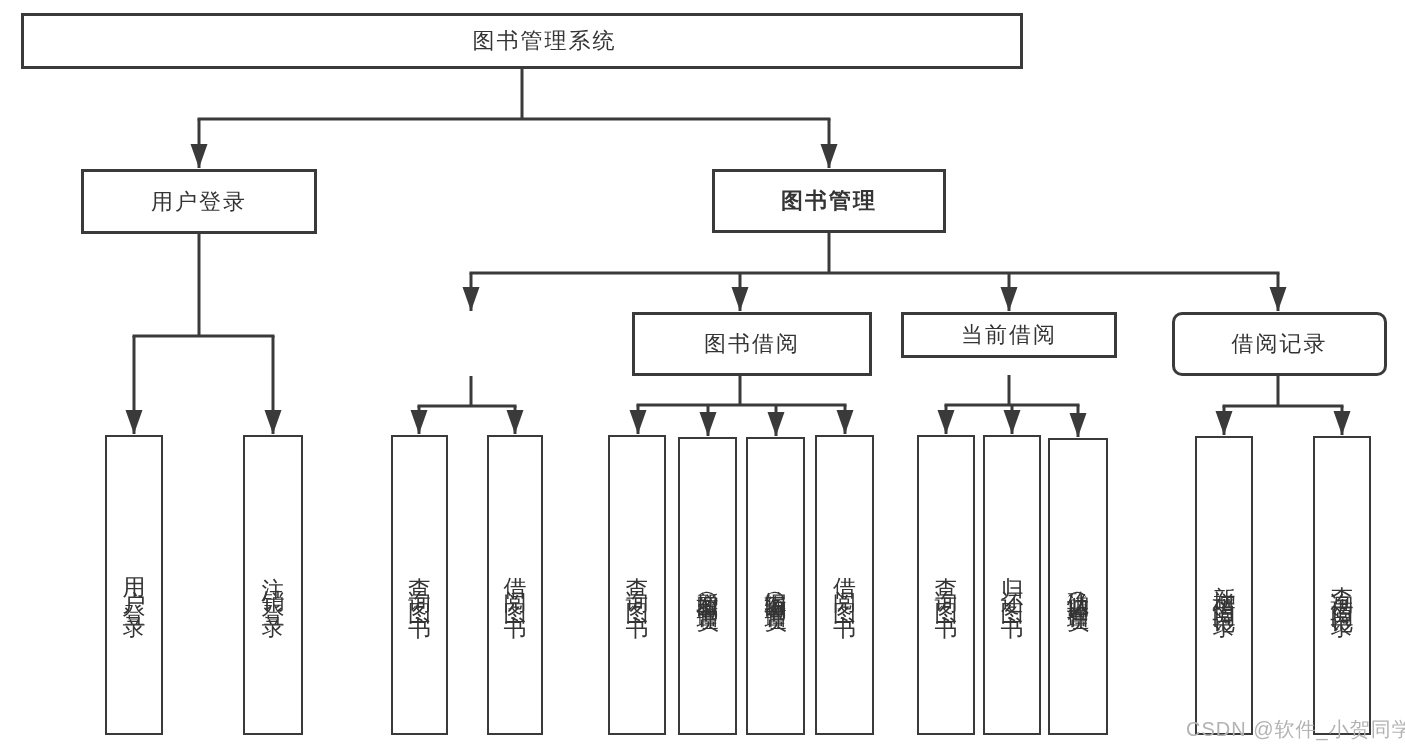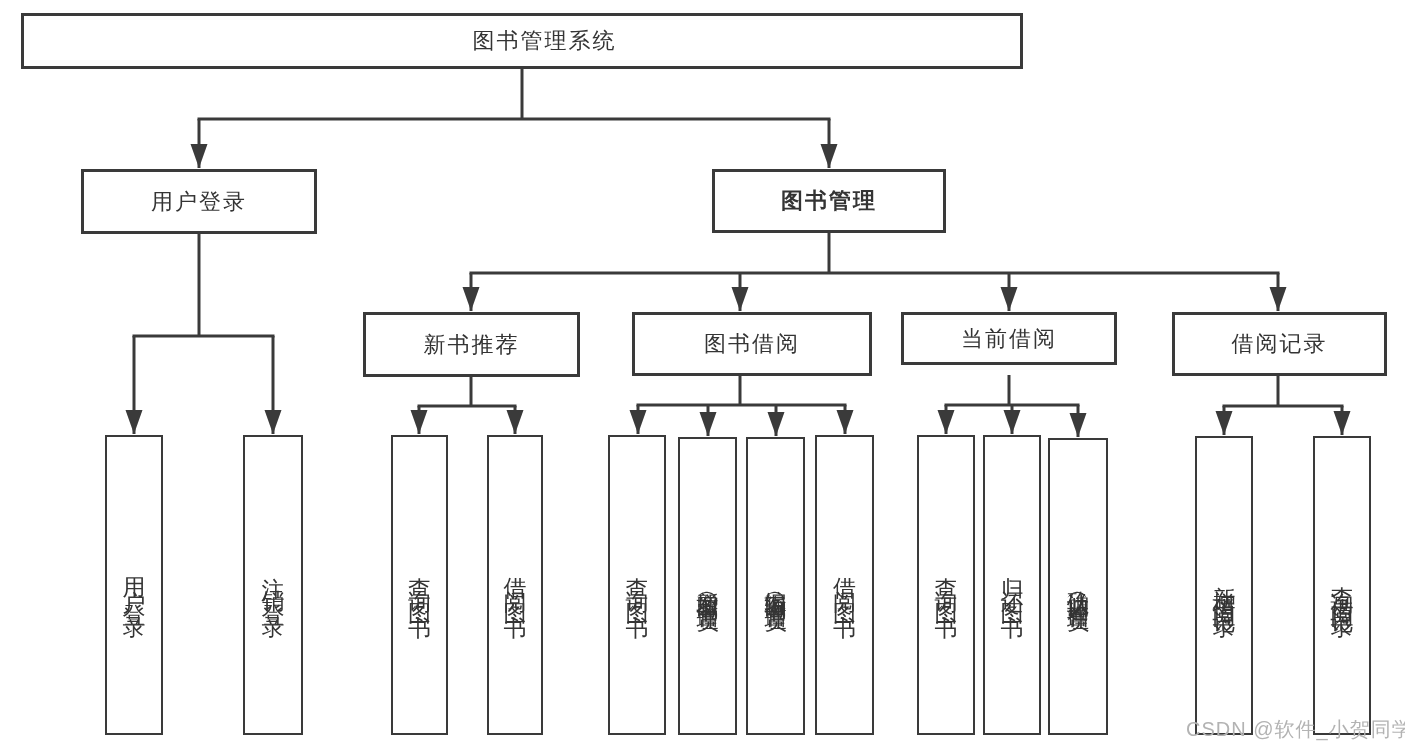--- a/index.html
+++ b/index.html
@@ -37,22 +37,22 @@
   .sp4 { letter-spacing: 13px; }
   .sp6 { letter-spacing: 6px; }
   .sp9 { letter-spacing: 3px; font-size: 22px; }
 
   
   #root          { left: 21px;   top: 13px;  width: 1002px; height: 56px; padding-left: 45px; }
   #user-login    { left: 81px;   top: 169px; width: 236px;  height: 65px; }
   #book-mgmt     { left: 712px;  top: 169px; width: 234px;  height: 64px; font-weight: bold; }
   #new-books     { left: 363px;  top: 312px; width: 217px;  height: 65px; }
   #book-borrow   { left: 632px;  top: 312px; width: 240px;  height: 64px; }
-  #current-bor   { left: 901px;  top: 312px; width: 216px;  height: 53px; }
-  #bor-records   { left: 1172px; top: 312px; width: 215px;  height: 64px; }
+  #current-bor   { left: 901px;  top: 312px; width: 216px;  height: 46px; }
+  #bor-records   { left: 1172px; top: 312px; width: 215px;  height: 64px; border-radius: 10px; }
 
   
   #v1  { left: 105px;  top: 435px; width: 58px; height: 300px; }
   #v2  { left: 243px;  top: 435px; width: 60px; height: 300px; }
   #v3  { left: 391px;  top: 435px; width: 57px; height: 300px; }
   #v4  { left: 487px;  top: 435px; width: 56px; height: 300px; }
   #v5  { left: 608px;  top: 435px; width: 58px; height: 300px; }
   #v6  { left: 678px;  top: 437px; width: 59px; height: 298px; }
   #v7  { left: 746px;  top: 437px; width: 59px; height: 298px; }
   #v8  { left: 815px;  top: 435px; width: 59px; height: 300px; }
@@ -139,21 +139,20 @@
         <line x1="1342" y1="406" x2="1342" y2="435" marker-end="url(#arw)"></line>
       </g>
     </g>
   </svg>
 
   <div id="root" class="node">图书管理系统</div>
 
   <div id="user-login" class="node">用户登录</div>
   <div id="book-mgmt" class="node">图书管理</div>
 
-  <div id="new-books" class="node">新书推荐</div>
   <div id="book-borrow" class="node">图书借阅</div>
   <div id="current-bor" class="node">当前借阅</div>
   <div id="bor-records" class="node">借阅记录</div>
 
   <div id="v1" class="node vnode sp4">用户登录</div>
   <div id="v2" class="node vnode sp4">注销登录</div>
 
   <div id="v3" class="node vnode sp4">查询图书</div>
   <div id="v4" class="node vnode sp4">借阅图书</div>
 

